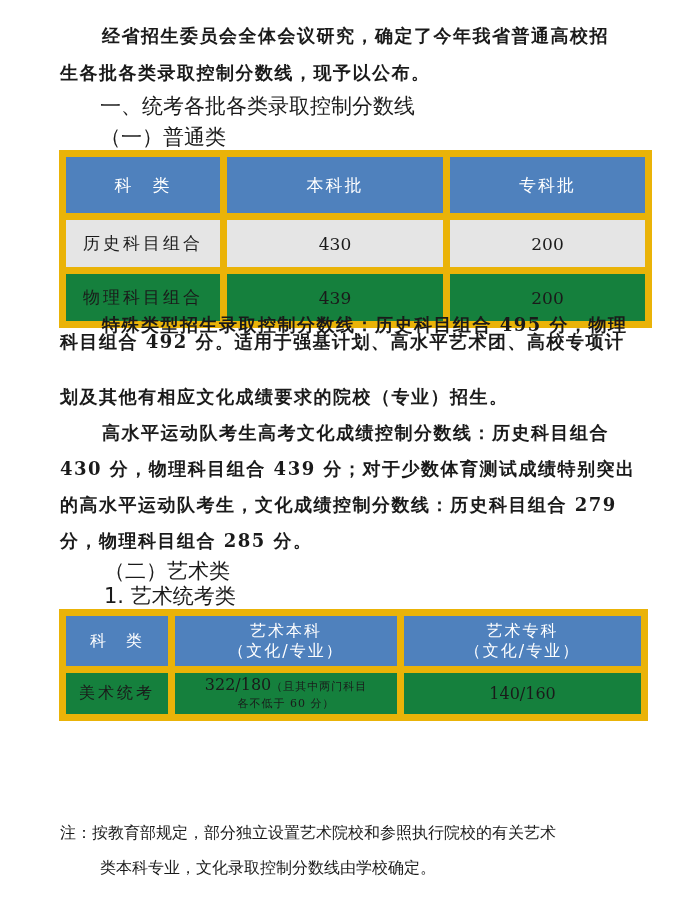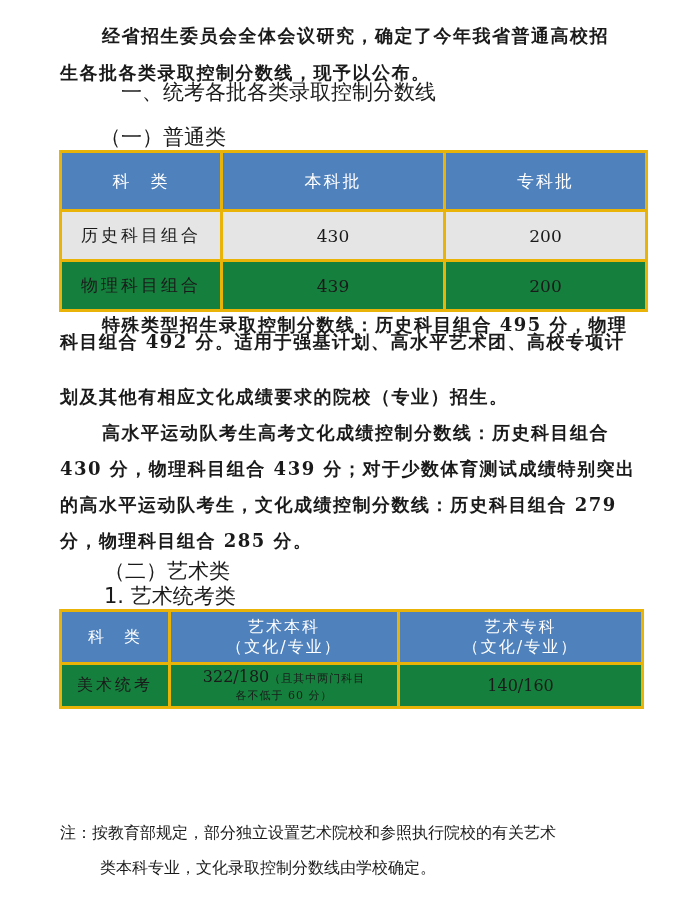--- a/index.html
+++ b/index.html
@@ -2,21 +2,21 @@
 <html><head>
 <meta charset="utf-8">
 <style>
   html, body { margin: 0; padding: 0; background: #ffffff; }
   body { width: 700px; height: 898px; position: relative; overflow: hidden; color: #1a1a1a; }
   .serif { font-family: "DejaVu Serif", "Liberation Serif", serif; }
   .sans { font-family: "DejaVu Sans", "Liberation Sans", sans-serif; }
   .p { position: absolute; font-size: 18px; line-height: 24px; white-space: nowrap; letter-spacing: 1.5px; font-weight: bold; }
   .h { position: absolute; font-size: 21px; line-height: 26px; white-space: nowrap; font-weight: 500; }
   table { position: absolute; border-collapse: collapse; table-layout: fixed; }
-  td, th { border: 3px solid #eab308; text-align: center; vertical-align: middle; padding: 0; }
+  td, th { border: 7px solid #eab308; text-align: center; vertical-align: middle; padding: 0; }
   th { background: #4f81bd; color: #ffffff; font-weight: normal; }
   .row-blue td { background: #e5e5e5; }
   .row-white td { background: #15803d; margin-top: 28px; }
   #t1 { left: 59px; top: 150px; width: 586px; }
   #t1 th { height: 56px; font-size: 17px; letter-spacing: 2px; }
   #t1 td { height: 47px; font-size: 17px; }
   #t1 td.first { letter-spacing: 3px; }
   #t2 { left: 59px; top: 609px; width: 582px; }
   #t2 th { height: 50px; font-size: 16px; line-height: 20px; letter-spacing: 2px; }
   #t2 td { height: 36px; font-size: 16px; }
@@ -24,21 +24,21 @@
   #t2 tr.tall td { height: 41px; }
   .small { font-size: 11px; letter-spacing: 1px; }
   .note { position: absolute; font-size: 16px; line-height: 22px; white-space: nowrap; }
 </style>
 </head>
 <body>
 
 <div class="p serif" style="left:102px; top:24px;">经省招生委员会全体会议研究，确定了今年我省普通高校招</div>
 <div class="p serif" style="left:60px; top:61px;">生各批各类录取控制分数线，现予以公布。</div>
 
-<div class="h sans" style="left:100px; top:79px;margin-left:21px;">一、统考各批各类录取控制分数线</div>
+<div class="h sans" style="left:100px; top:93px;">一、统考各批各类录取控制分数线</div>
 <div class="h sans" style="left:100px; top:124px;">（一）普通类</div>
 
 <table id="t1" class="serif">
   <colgroup>
       <col style="width:161px">
       <col style="width:223px">
       <col style="width:202px">
     </colgroup>
   <tbody>
       <tr>

